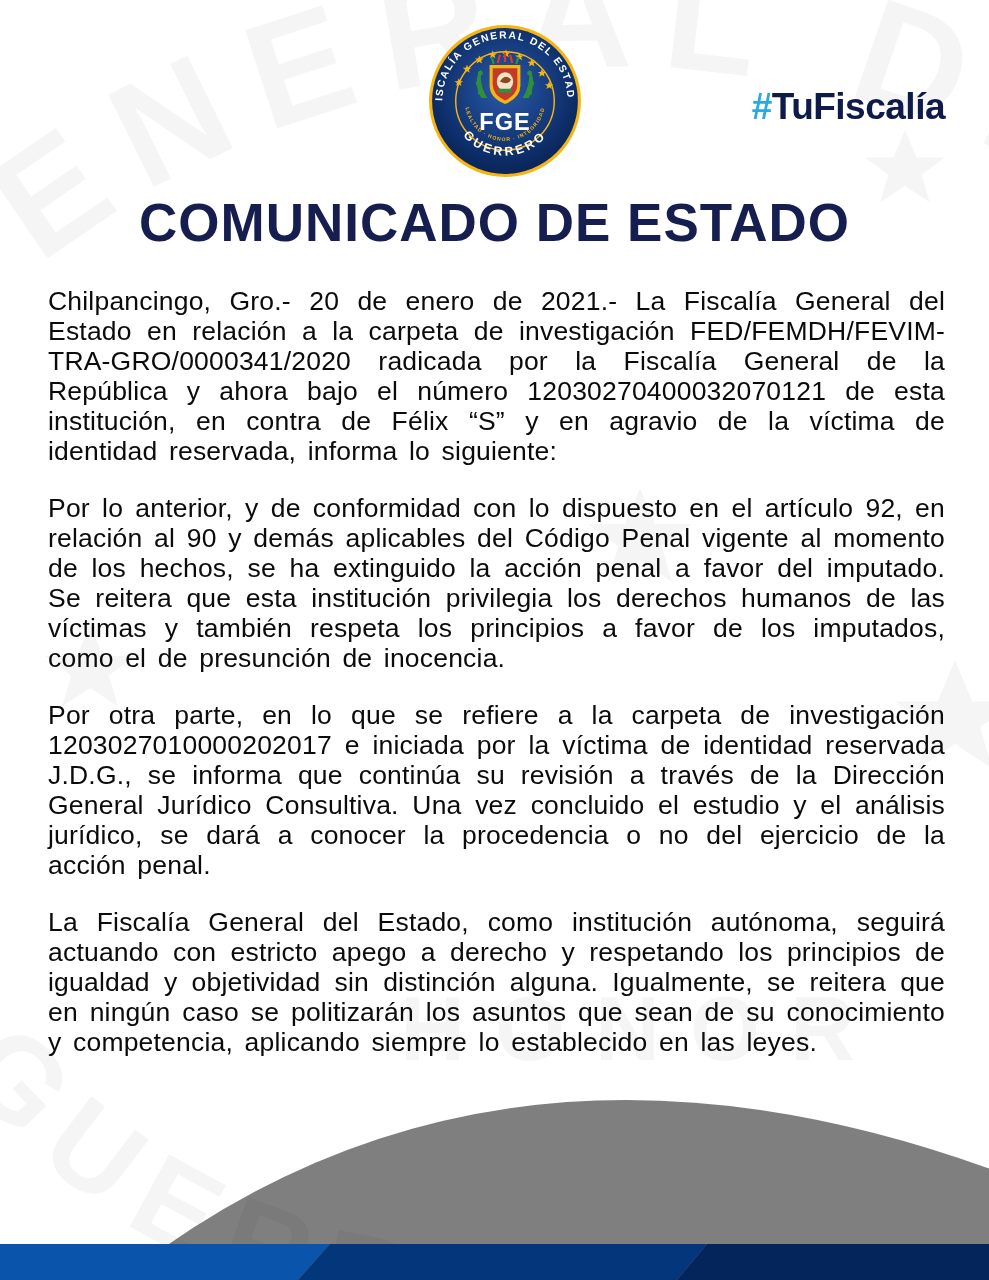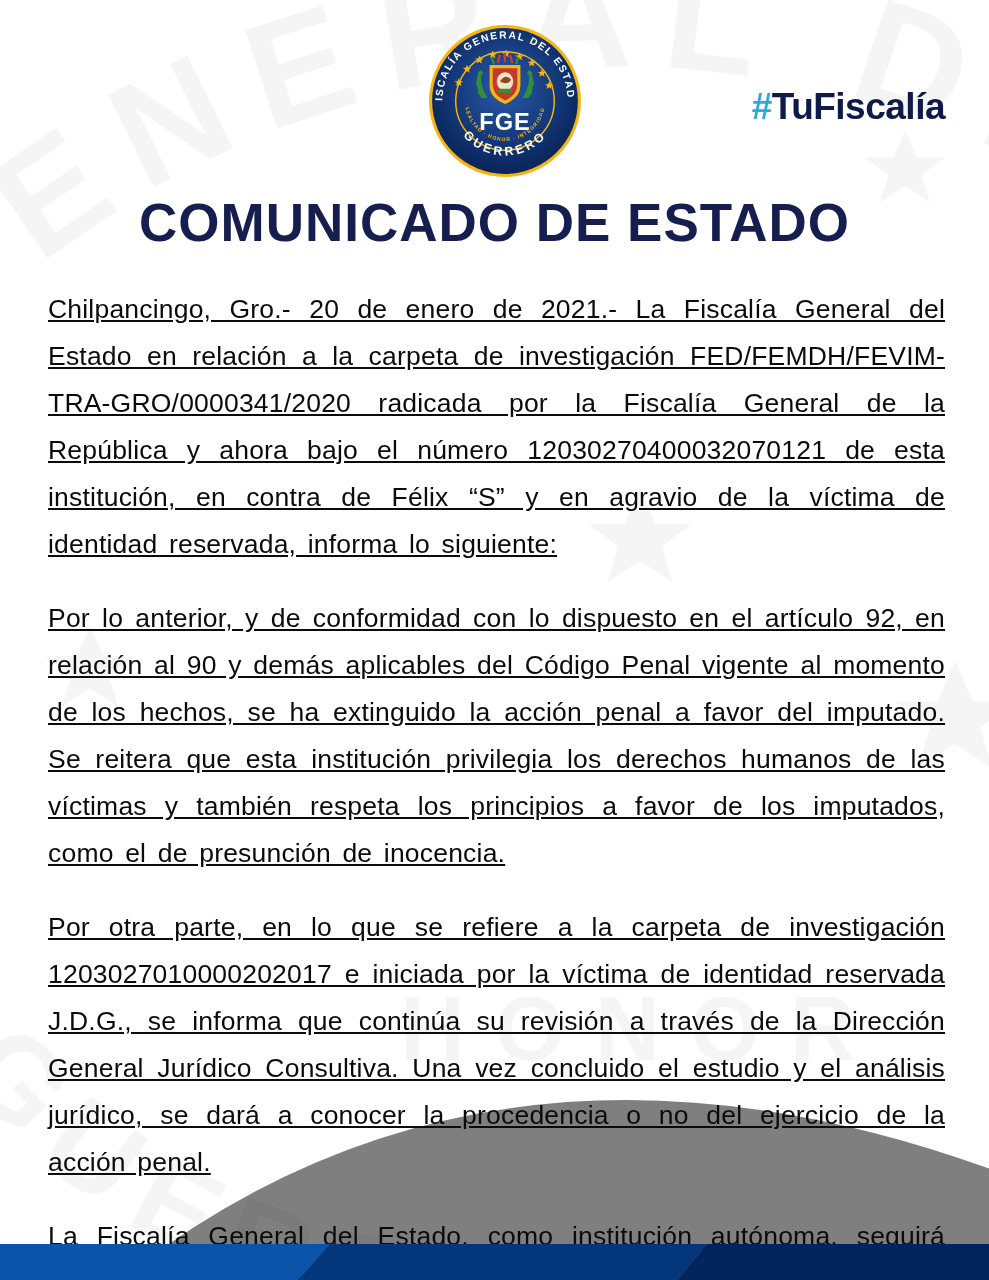--- a/index.html
+++ b/index.html
@@ -26,23 +26,23 @@
     font-size:53px;font-weight:bold;letter-spacing:1px;
     color:#151E4F;
   }
   
   .body{
     position:absolute;top:286px;left:48px;width:897px;z-index:2;
     color:#0b0b0b;
   }
   .body p{
     margin:0 0 27px 0;
-    font-size:26.5px;line-height:47px;
+    font-size:26.5px;line-height:30px;
     text-align:justify;text-justify:inter-word;
-    word-spacing:4px;letter-spacing:0.2px;text-decoration:underline;
+    word-spacing:4px;letter-spacing:0.2px;
   }
   
   .footer{position:absolute;left:0;bottom:0;width:989px;height:36px;z-index:3;display:block;}
 </style>
 </head>
 <body>
 
 <div class="page">
 
   <svg class="watermark" width="989" height="1280" viewBox="0 0 989 1280" aria-hidden="true">

